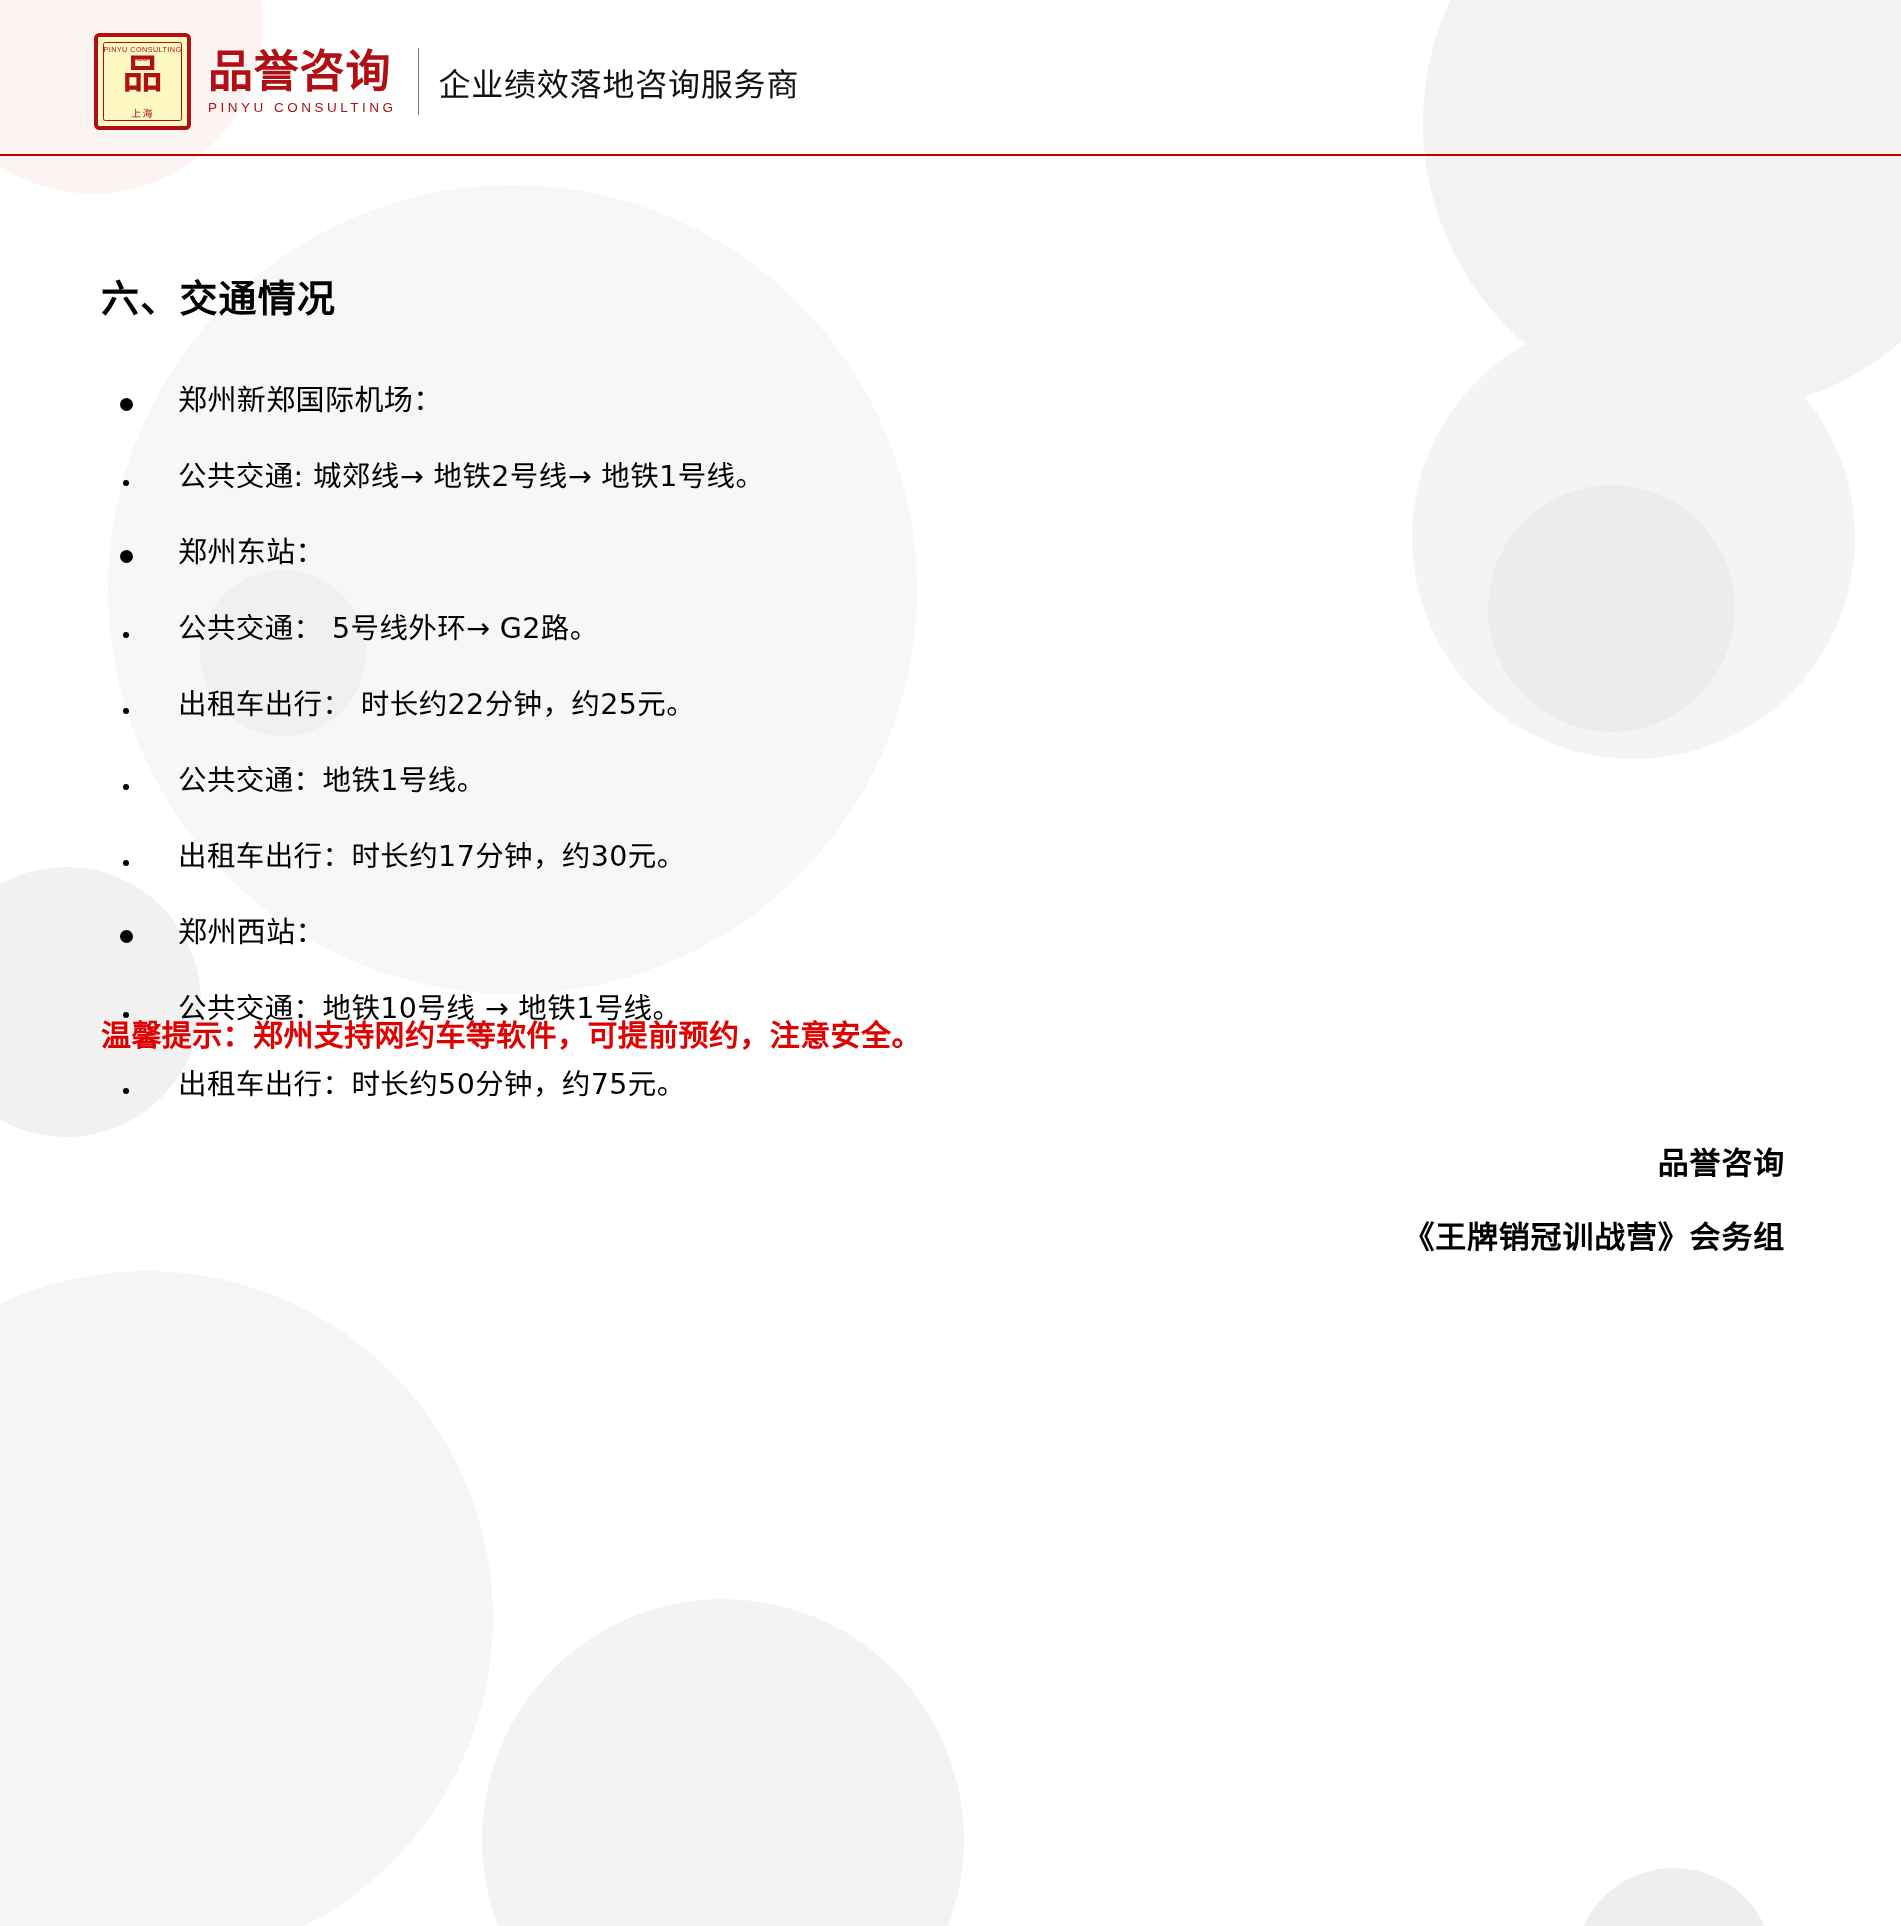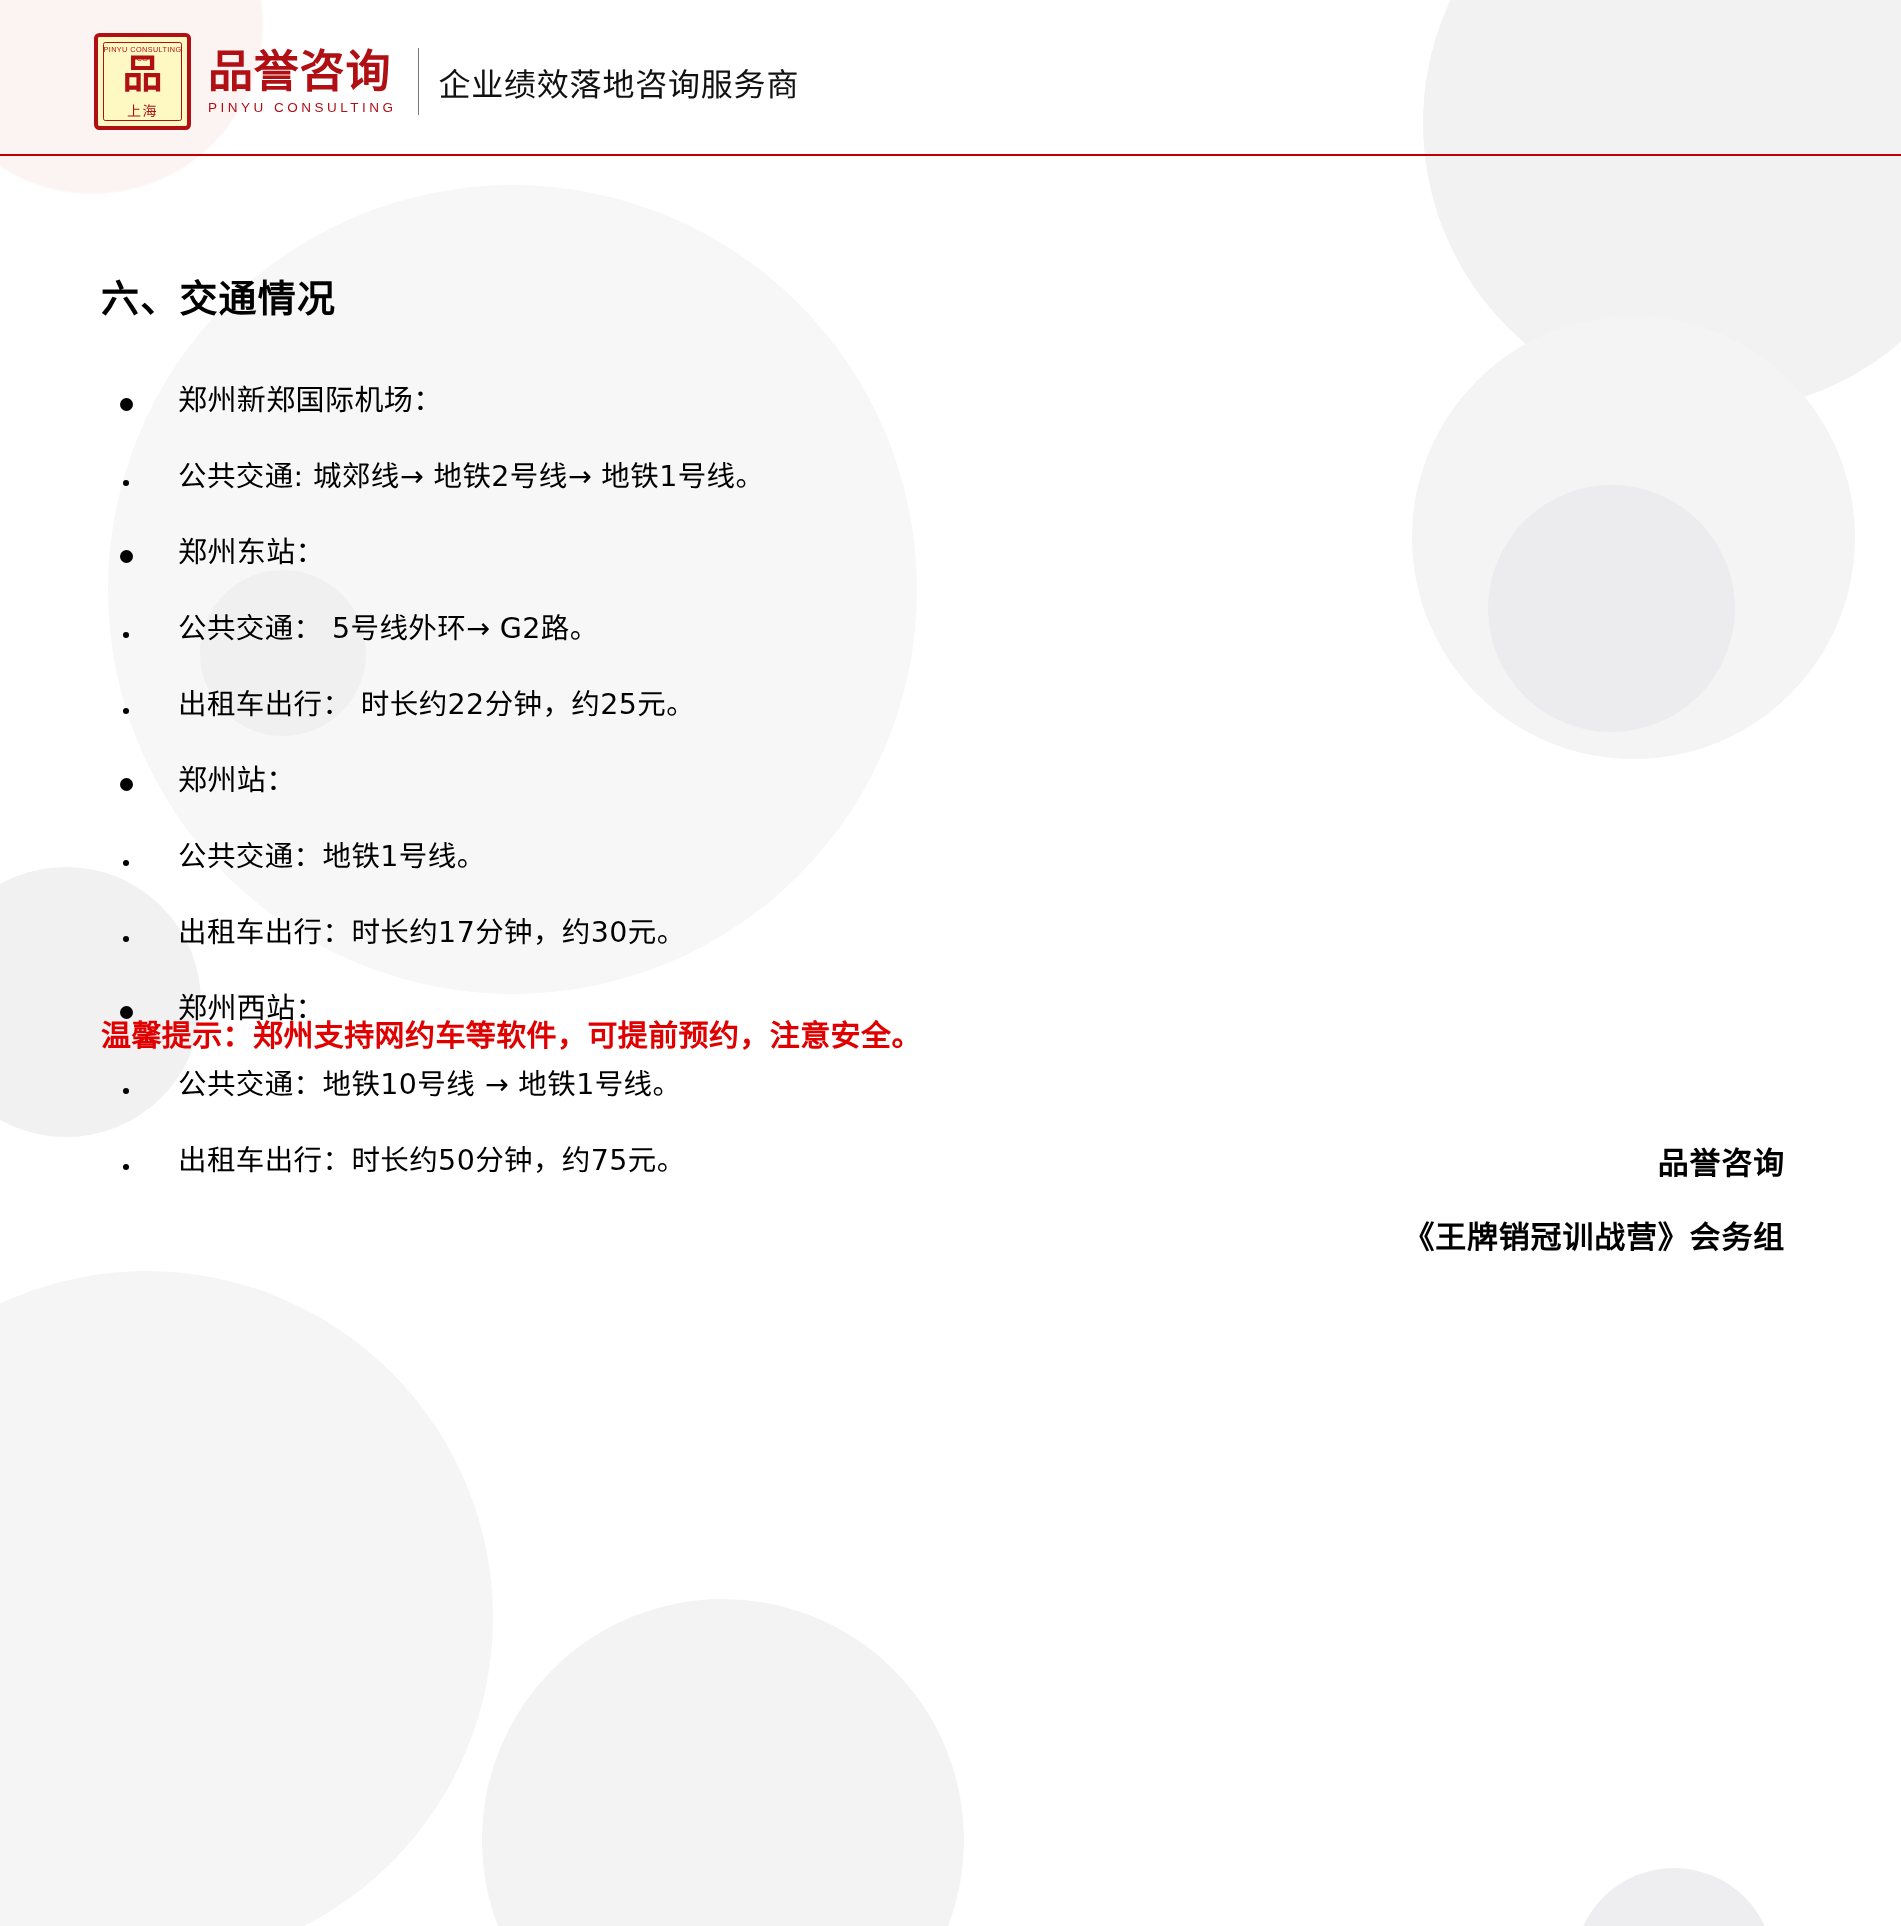--- a/index.html
+++ b/index.html
@@ -137,21 +137,21 @@
   .seal-arc-top, .seal-arc-bottom {
     position: absolute;
     left: 0; right: 0;
     text-align: center;
     color: #b00f14;
     font-size: 7.3px;
     letter-spacing: 0.4px;
     font-family: "Liberation Sans", sans-serif;
   }
   .seal-arc-top { top: 7.7px; }
-  .seal-arc-bottom { bottom: 6.2px; font-size: 14px; letter-spacing: 1.5px; font-family: Liberation Mono, monospace; }
+  .seal-arc-bottom { bottom: 6.2px; font-size: 10px; letter-spacing: 1.5px; font-family: Liberation Mono, monospace; }
 
   .brand-block {
     margin-left: 17px;
     display: flex;
     flex-direction: column;
     justify-content: center;
   }
   .brand-cn {
     font-size: 45px;
     font-weight: bold;
@@ -332,24 +332,20 @@
           <span class="txt">郑州东站：</span>
         </div>
         <div class="item level2">
           <span class="marker"><span class="dot-small"></span></span>
           <span class="txt">公共交通： 5号线外环→ G2路。</span>
         </div>
         <div class="item level2">
           <span class="marker"><span class="dot-small"></span></span>
           <span class="txt">出租车出行： 时长约22分钟，约25元。</span>
         </div>
-        <div class="item level1">
-          <span class="marker"><span class="dot-big"></span></span>
-          <span class="txt">郑州站：</span>
-        </div>
         <div class="item level2">
           <span class="marker"><span class="dot-small"></span></span>
           <span class="txt">公共交通：地铁1号线。</span>
         </div>
         <div class="item level2">
           <span class="marker"><span class="dot-small"></span></span>
           <span class="txt">出租车出行：时长约17分钟，约30元。</span>
         </div>
         <div class="item level1">
           <span class="marker"><span class="dot-big"></span></span>

